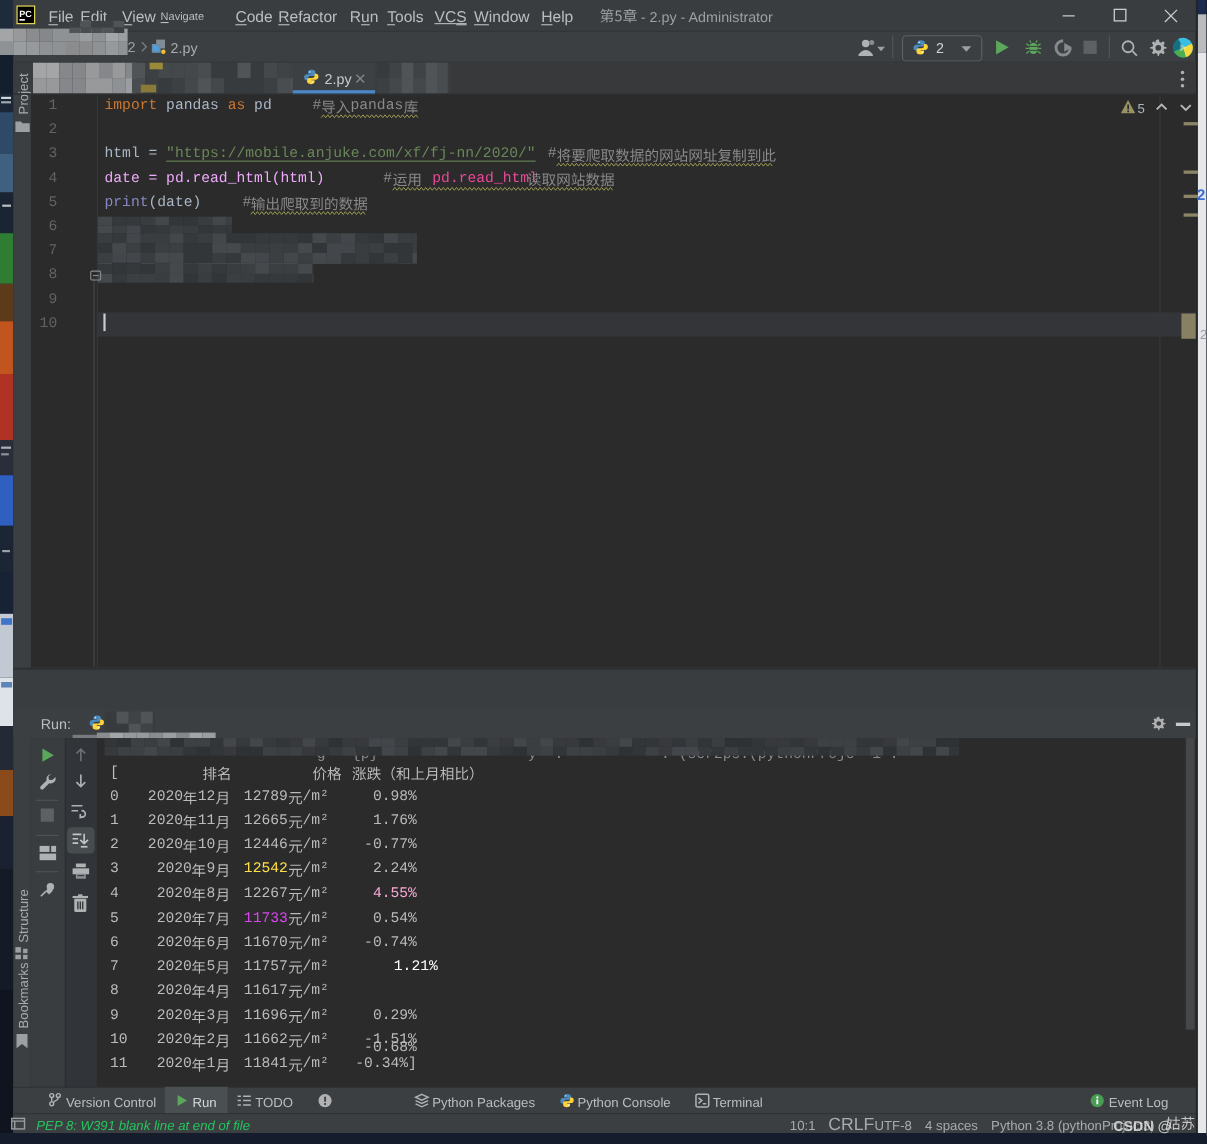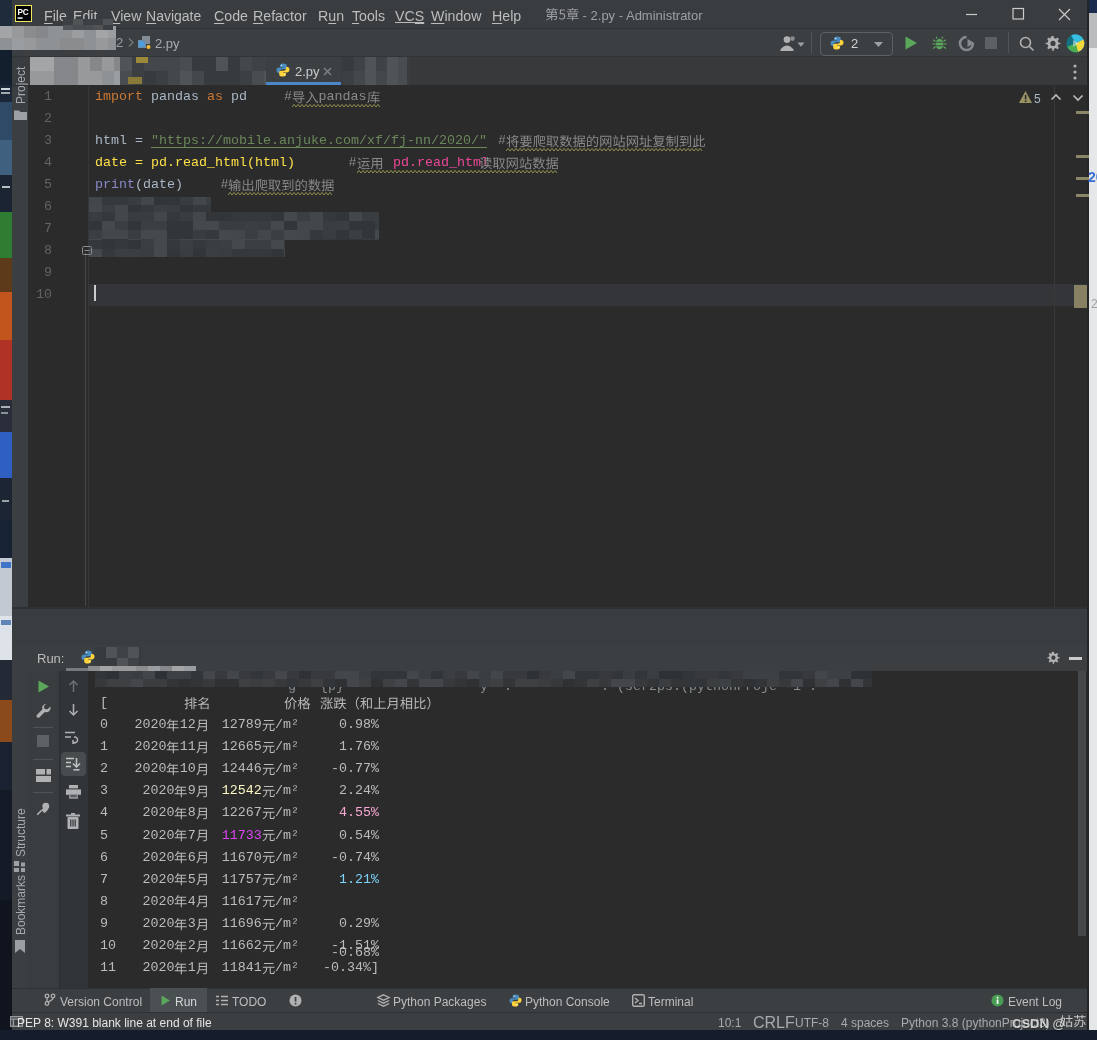--- a/index.html
+++ b/index.html
@@ -52,21 +52,21 @@
     <div class="a" style="left:12px;top:0px;width:1075px;height:1030px;background:#3C3F41;"></div>
     <div class="a" style="left:12px;top:0px;width:1075px;height:28px;background:#3A3D3F;"></div>
     <svg class="a" style="left:15px;top:5px" width="17" height="17" viewBox="0 0 17 17">
 <rect x="0.5" y="0.5" width="16" height="16" fill="#000" stroke="#f3ea5c" stroke-width="1"></rect>
 <text x="2.4" y="10" font-family="Liberation Sans" font-size="8.2" font-weight="bold" fill="#fff">PC</text>
 <rect x="2.6" y="12.3" width="5" height="1.5" fill="#fff"></rect>
     </svg>
     <span class="a sans" style="left:44px;top:6.5px;color:#BBBDBF;font-size:14.2px;line-height:18px;"><u>F</u>ile</span>
     <span class="a sans" style="left:73px;top:6.5px;color:#BBBDBF;font-size:14.2px;line-height:18px;"><u>E</u>dit</span>
     <span class="a sans" style="left:111px;top:6.5px;color:#BBBDBF;font-size:14.2px;line-height:18px;"><u>V</u>iew</span>
-    <span class="a sans" style="left:146px;top:6.5px;color:#BBBDBF;font-size:14px;line-height:18px;"><u>N</u>avigate</span>
+    <span class="a sans" style="left:146px;top:6.5px;color:#BBBDBF;font-size:10px;line-height:18px;"><u>N</u>avigate</span>
     <span class="a sans" style="left:214px;top:6.5px;color:#BBBDBF;font-size:14.2px;line-height:18px;"><u>C</u>ode</span>
     <span class="a sans" style="left:253px;top:6.5px;color:#BBBDBF;font-size:14.2px;line-height:18px;"><u>R</u>efactor</span>
     <span class="a sans" style="left:318px;top:6.5px;color:#BBBDBF;font-size:14.2px;line-height:18px;">R<u>u</u>n</span>
     <span class="a sans" style="left:352px;top:6.5px;color:#BBBDBF;font-size:14.2px;line-height:18px;"><u>T</u>ools</span>
     <span class="a sans" style="left:395px;top:6.5px;color:#BBBDBF;font-size:14.2px;line-height:18px;text-decoration:underline;">VC<u>S</u></span>
     <span class="a sans" style="left:431px;top:6.5px;color:#BBBDBF;font-size:14.2px;line-height:18px;"><u>W</u>indow</span>
     <span class="a sans" style="left:492px;top:6.5px;color:#BBBDBF;font-size:14.2px;line-height:18px;"><u>H</u>elp</span>
     <svg class="a" style="left:545.0px;top:6.6px" width="34.5" height="15.9" viewBox="0 -12.42 34.5 15.93" fill="#9DA0A3">
       <path transform="translate(0.0,0) scale(0.01350,-0.01350)" d="M168 401C160 329 145 240 131 180H398C315 93 188 17 70 -22C87 -36 108 -63 119 -81C238 -34 369 51 457 151V-80H531V180H821C811 89 800 50 786 36C778 29 768 28 750 28C732 27 685 28 636 33C647 14 656 -15 657 -36C709 -39 758 -39 783 -37C812 -35 830 -29 847 -12C873 13 886 74 900 214C901 224 902 244 902 244H531V337H868V558H131V494H457V401ZM231 337H457V244H217ZM531 494H795V401H531ZM212 845C177 749 117 658 46 598C65 589 95 572 109 561C147 597 184 643 216 696H271C292 656 312 607 321 575L387 599C380 624 364 662 346 696H507V754H249C261 778 272 803 281 828ZM598 845C572 753 525 665 464 607C483 598 515 579 530 568C561 602 591 646 617 696H685C718 657 749 607 763 574L828 602C816 628 793 664 767 696H947V754H644C654 778 663 803 670 828Z"></path>
       <path transform="translate(13.5,0) scale(0.01350,-0.01350)" d="M262 -13C385 -13 502 78 502 238C502 400 402 472 281 472C237 472 204 461 171 443L190 655H466V733H110L86 391L135 360C177 388 208 403 257 403C349 403 409 341 409 236C409 129 340 63 253 63C168 63 114 102 73 144L27 84C77 35 147 -13 262 -13Z"></path>
@@ -320,21 +320,21 @@
       <path transform="translate(119.7,0) scale(0.01330,-0.01330)" d="M194 536C239 481 288 416 333 352C295 245 242 155 172 88C188 79 218 57 230 46C291 110 340 191 379 285C411 238 438 194 457 157L506 206C482 249 447 303 407 360C435 443 456 534 472 632L403 640C392 565 377 494 358 428C319 480 279 532 240 578ZM483 535C529 480 577 415 620 350C580 240 526 148 452 80C469 71 498 49 511 38C575 103 625 184 664 280C699 224 728 171 747 127L799 171C776 224 738 290 693 358C720 440 740 531 755 630L687 638C676 564 662 494 644 428C608 479 570 529 532 574ZM88 780V-78H164V708H840V20C840 2 833 -3 814 -4C795 -5 729 -6 663 -3C674 -23 687 -57 692 -77C782 -78 837 -76 869 -64C902 -52 915 -28 915 20V780Z"></path>
       <path transform="translate(133.0,0) scale(0.01330,-0.01330)" d="M434 621V28H312V-44H962V28H731V421H947V494H731V833H655V28H508V621ZM34 163 62 89C156 127 279 179 393 229L380 295L252 245V528H383V599H252V827H182V599H45V528H182V218C126 196 75 177 34 163Z"></path>
       <path transform="translate(146.3,0) scale(0.01330,-0.01330)" d="M288 442H753V374H288ZM288 559H753V493H288ZM213 614V319H325C268 243 180 173 93 127C109 115 135 90 147 78C187 102 229 132 269 166C311 123 362 85 422 54C301 18 165 -3 33 -13C45 -30 58 -61 62 -80C214 -65 372 -36 508 15C628 -32 769 -60 920 -72C930 -53 947 -23 963 -6C830 2 705 21 596 52C688 97 766 155 818 228L771 259L759 255H358C375 275 391 296 405 317L399 319H831V614ZM267 840C220 741 134 649 48 590C63 576 86 545 96 530C148 570 201 622 246 680H902V743H292C308 768 323 793 335 819ZM700 197C650 151 583 113 505 83C430 113 367 151 320 197Z"></path>
       <path transform="translate(159.6,0) scale(0.01330,-0.01330)" d="M676 748V194H747V748ZM854 830V23C854 7 849 2 834 2C815 1 759 1 700 3C710 -20 721 -55 725 -76C800 -76 855 -74 885 -62C916 -48 928 -26 928 24V830ZM142 816C121 719 87 619 41 552C60 545 93 532 108 524C125 553 142 588 158 627H289V522H45V453H289V351H91V2H159V283H289V-79H361V283H500V78C500 67 497 64 486 64C475 63 442 63 400 65C409 46 418 19 421 -1C476 -1 515 0 538 11C563 23 569 42 569 76V351H361V453H604V522H361V627H565V696H361V836H289V696H183C194 730 204 766 212 802Z"></path>
       <path transform="translate(172.9,0) scale(0.01330,-0.01330)" d="M641 754V148H711V754ZM839 824V37C839 20 834 15 817 15C800 14 745 14 686 16C698 -4 710 -38 714 -59C787 -59 840 -57 871 -44C901 -32 912 -10 912 37V824ZM62 42 79 -30C211 -4 401 32 579 67L575 133L365 94V251H565V318H365V425H294V318H97V251H294V82ZM119 439C143 450 180 454 493 484C507 461 519 440 528 422L585 460C556 517 490 608 434 675L379 643C404 613 430 577 454 543L198 521C239 575 280 642 314 708H585V774H71V708H230C198 637 157 573 142 554C125 530 110 513 94 510C103 490 114 455 119 439Z"></path>
       <path transform="translate(186.2,0) scale(0.01330,-0.01330)" d="M44 13 58 -67C184 -42 366 -9 536 23L531 98L388 72V459H531V531H388V840H312V58L199 39V637H125V26ZM581 840V90C581 -19 607 -47 699 -47C719 -47 831 -47 852 -47C941 -47 962 9 971 170C949 175 919 189 899 204C894 61 888 25 846 25C822 25 728 25 709 25C666 25 660 35 660 88V399C757 446 860 504 937 561L875 622C823 575 742 520 660 475V840Z"></path>
     </svg>
     <svg class="a" style="left:506.0px;top:147.5px" width="196" height="4" fill="none" stroke="#9C9C54" stroke-width="0.9">
       <path d="M0 3 l2 -2.6 l2 2.6 l2 -2.6 l2 2.6 l2 -2.6 l2 2.6 l2 -2.6 l2 2.6 l2 -2.6 l2 2.6 l2 -2.6 l2 2.6 l2 -2.6 l2 2.6 l2 -2.6 l2 2.6 l2 -2.6 l2 2.6 l2 -2.6 l2 2.6 l2 -2.6 l2 2.6 l2 -2.6 l2 2.6 l2 -2.6 l2 2.6 l2 -2.6 l2 2.6 l2 -2.6 l2 2.6 l2 -2.6 l2 2.6 l2 -2.6 l2 2.6 l2 -2.6 l2 2.6 l2 -2.6 l2 2.6 l2 -2.6 l2 2.6 l2 -2.6 l2 2.6 l2 -2.6 l2 2.6 l2 -2.6 l2 2.6 l2 -2.6 l2 2.6 l2 -2.6 l2 2.6 l2 -2.6 l2 2.6 l2 -2.6 l2 2.6 l2 -2.6 l2 2.6 l2 -2.6 l2 2.6 l2 -2.6 l2 2.6 l2 -2.6 l2 2.6 l2 -2.6 l2 2.6 l2 -2.6 l2 2.6 l2 -2.6 l2 2.6 l2 -2.6 l2 2.6 l2 -2.6 l2 2.6 l2 -2.6 l2 2.6 l2 -2.6 l2 2.6 l2 -2.6 l2 2.6 l2 -2.6 l2 2.6 l2 -2.6 l2 2.6 l2 -2.6 l2 2.6 l2 -2.6 l2 2.6 l2 -2.6 l2 2.6 l2 -2.6 l2 2.6 l2 -2.6 l2 2.6 l2 -2.6 l2 2.6 l2 -2.6 l2 2.6 l2 -2.6 l2 2.6"></path>
     </svg>
-    <span class="a mono" style="left:95.0px;top:152.0px;color:#fde047;">date = pd.read_html(html)</span>
+    <span class="a mono" style="left:95.0px;top:152.0px;color:#f0abfc;">date = pd.read_html(html)</span>
     <span class="a mono" style="left:348.5px;top:152.0px;color:#8A8A8A;">#</span>
     <svg class="a" style="left:356.5px;top:155.6px" width="26.6" height="15.7" viewBox="0 -12.24 26.6 15.69" fill="#8A8A8A">
       <path transform="translate(0.0,0) scale(0.01330,-0.01330)" d="M380 777V706H884V777ZM68 738C127 697 206 639 245 604L297 658C256 693 175 748 118 786ZM375 119C405 132 449 136 825 169L864 93L931 128C892 204 812 335 750 432L688 403C720 352 756 291 789 234L459 209C512 286 565 384 606 478H955V549H314V478H516C478 377 422 280 404 253C383 221 367 198 349 195C358 174 371 135 375 119ZM252 490H42V420H179V101C136 82 86 38 37 -15L90 -84C139 -18 189 42 222 42C245 42 280 9 320 -16C391 -59 474 -71 597 -71C705 -71 876 -66 944 -61C945 -39 957 0 967 21C864 10 713 2 599 2C488 2 403 9 336 51C297 75 273 95 252 105Z"></path>
       <path transform="translate(13.3,0) scale(0.01330,-0.01330)" d="M153 770V407C153 266 143 89 32 -36C49 -45 79 -70 90 -85C167 0 201 115 216 227H467V-71H543V227H813V22C813 4 806 -2 786 -3C767 -4 699 -5 629 -2C639 -22 651 -55 655 -74C749 -75 807 -74 841 -62C875 -50 887 -27 887 22V770ZM227 698H467V537H227ZM813 698V537H543V698ZM227 466H467V298H223C226 336 227 373 227 407ZM813 466V298H543V466Z"></path>
     </svg>
     <span class="a mono" style="left:393px;top:152.0px;color:#ec4899;">pd.read_html</span>
     <svg class="a" style="left:479.1px;top:155.6px" width="79.8" height="15.7" viewBox="0 -12.24 79.8 15.69" fill="#8A8A8A">
       <path transform="translate(0.0,0) scale(0.01330,-0.01330)" d="M443 452C496 424 558 382 588 351L624 394C593 424 529 464 478 490ZM370 361C424 333 487 288 518 256L554 300C524 332 459 374 406 400ZM683 105C765 51 863 -30 911 -83L959 -34C910 19 809 96 728 148ZM105 768C159 722 226 657 259 615L310 670C277 711 207 773 153 817ZM367 593V528H851C837 485 821 441 807 410L867 394C890 442 916 517 937 584L889 596L877 593H685V683H894V747H685V840H611V747H404V683H611V593ZM639 489V371C639 333 637 293 626 251H346V185H601C562 108 484 33 330 -26C345 -40 367 -67 375 -85C560 -11 644 86 682 185H946V251H701C709 292 711 331 711 369V489ZM40 526V454H188V89C188 40 158 7 141 -7C153 -19 173 -45 181 -60V-59C195 -39 221 -16 377 113C368 127 355 156 348 176L258 104V526Z"></path>
       <path transform="translate(13.3,0) scale(0.01330,-0.01330)" d="M850 656C826 508 784 379 730 271C679 382 645 513 623 656ZM506 728V656H556C584 480 625 323 688 196C628 100 557 26 479 -23C496 -37 517 -62 528 -80C602 -29 670 38 727 123C777 42 839 -24 915 -73C927 -54 950 -27 967 -14C886 34 821 104 770 192C847 329 903 503 929 718L883 730L870 728ZM38 130 55 58 356 110V-78H429V123L518 140L514 204L429 190V725H502V793H48V725H115V141ZM187 725H356V585H187ZM187 520H356V375H187ZM187 309H356V178L187 152Z"></path>
       <path transform="translate(26.6,0) scale(0.01330,-0.01330)" d="M194 536C239 481 288 416 333 352C295 245 242 155 172 88C188 79 218 57 230 46C291 110 340 191 379 285C411 238 438 194 457 157L506 206C482 249 447 303 407 360C435 443 456 534 472 632L403 640C392 565 377 494 358 428C319 480 279 532 240 578ZM483 535C529 480 577 415 620 350C580 240 526 148 452 80C469 71 498 49 511 38C575 103 625 184 664 280C699 224 728 171 747 127L799 171C776 224 738 290 693 358C720 440 740 531 755 630L687 638C676 564 662 494 644 428C608 479 570 529 532 574ZM88 780V-78H164V708H840V20C840 2 833 -3 814 -4C795 -5 729 -6 663 -3C674 -23 687 -57 692 -77C782 -78 837 -76 869 -64C902 -52 915 -28 915 20V780Z"></path>
@@ -838,21 +838,21 @@
     <span class="a mono" style="left:331.0px;top:758.2px;color:#BBBBBB;">-0.77%</span>
     <span class="a mono" style="left:100.0px;top:780.3px;color:#BBBBBB;">3</span>
     <span class="a mono" style="left:142.4px;top:780.3px;color:#BBBBBB;">2020</span>
     <svg class="a" style="left:174.4px;top:783.9px" width="13.3" height="15.7" viewBox="0 -12.24 13.3 15.69" fill="#BBBBBB">
       <path transform="translate(0.0,0) scale(0.01330,-0.01330)" d="M48 223V151H512V-80H589V151H954V223H589V422H884V493H589V647H907V719H307C324 753 339 788 353 824L277 844C229 708 146 578 50 496C69 485 101 460 115 448C169 500 222 569 268 647H512V493H213V223ZM288 223V422H512V223Z"></path>
     </svg>
     <span class="a mono" style="left:187.7px;top:780.3px;color:#BBBBBB;">9</span>
     <svg class="a" style="left:195.7px;top:783.9px" width="13.3" height="15.7" viewBox="0 -12.24 13.3 15.69" fill="#BBBBBB">
       <path transform="translate(0.0,0) scale(0.01330,-0.01330)" d="M207 787V479C207 318 191 115 29 -27C46 -37 75 -65 86 -81C184 5 234 118 259 232H742V32C742 10 735 3 711 2C688 1 607 0 524 3C537 -18 551 -53 556 -76C663 -76 730 -75 769 -61C806 -48 821 -23 821 31V787ZM283 714H742V546H283ZM283 475H742V305H272C280 364 283 422 283 475Z"></path>
     </svg>
-    <span class="a mono" style="left:221.7px;top:780.3px;color:#fef9c3;">12542</span>
+    <span class="a mono" style="left:221.7px;top:780.3px;color:#fde047;">12542</span>
     <svg class="a" style="left:261.7px;top:783.9px" width="13.3" height="15.7" viewBox="0 -12.24 13.3 15.69" fill="#BBBBBB">
       <path transform="translate(0.0,0) scale(0.01330,-0.01330)" d="M147 762V690H857V762ZM59 482V408H314C299 221 262 62 48 -19C65 -33 87 -60 95 -77C328 16 376 193 394 408H583V50C583 -37 607 -62 697 -62C716 -62 822 -62 842 -62C929 -62 949 -15 958 157C937 162 905 176 887 190C884 36 877 9 836 9C812 9 724 9 706 9C667 9 659 15 659 51V408H942V482Z"></path>
     </svg>
     <span class="a mono" style="left:275.0px;top:780.3px;color:#BBBBBB;">/m²</span>
     <span class="a mono" style="left:339.0px;top:780.3px;color:#BBBBBB;">2.24%</span>
     <span class="a mono" style="left:100.0px;top:802.4px;color:#BBBBBB;">4</span>
     <span class="a mono" style="left:142.4px;top:802.4px;color:#BBBBBB;">2020</span>
     <svg class="a" style="left:174.4px;top:806.0px" width="13.3" height="15.7" viewBox="0 -12.24 13.3 15.69" fill="#BBBBBB">
       <path transform="translate(0.0,0) scale(0.01330,-0.01330)" d="M48 223V151H512V-80H589V151H954V223H589V422H884V493H589V647H907V719H307C324 753 339 788 353 824L277 844C229 708 146 578 50 496C69 485 101 460 115 448C169 500 222 569 268 647H512V493H213V223ZM288 223V422H512V223Z"></path>
     </svg>
@@ -903,21 +903,21 @@
     </svg>
     <span class="a mono" style="left:187.7px;top:868.7px;color:#BBBBBB;">5</span>
     <svg class="a" style="left:195.7px;top:872.3px" width="13.3" height="15.7" viewBox="0 -12.24 13.3 15.69" fill="#BBBBBB">
       <path transform="translate(0.0,0) scale(0.01330,-0.01330)" d="M207 787V479C207 318 191 115 29 -27C46 -37 75 -65 86 -81C184 5 234 118 259 232H742V32C742 10 735 3 711 2C688 1 607 0 524 3C537 -18 551 -53 556 -76C663 -76 730 -75 769 -61C806 -48 821 -23 821 31V787ZM283 714H742V546H283ZM283 475H742V305H272C280 364 283 422 283 475Z"></path>
     </svg>
     <span class="a mono" style="left:221.7px;top:868.7px;color:#BBBBBB;">11757</span>
     <svg class="a" style="left:261.7px;top:872.3px" width="13.3" height="15.7" viewBox="0 -12.24 13.3 15.69" fill="#BBBBBB">
       <path transform="translate(0.0,0) scale(0.01330,-0.01330)" d="M147 762V690H857V762ZM59 482V408H314C299 221 262 62 48 -19C65 -33 87 -60 95 -77C328 16 376 193 394 408H583V50C583 -37 607 -62 697 -62C716 -62 822 -62 842 -62C929 -62 949 -15 958 157C937 162 905 176 887 190C884 36 877 9 836 9C812 9 724 9 706 9C667 9 659 15 659 51V408H942V482Z"></path>
     </svg>
     <span class="a mono" style="left:275.0px;top:868.7px;color:#BBBBBB;">/m²</span>
-    <span class="a mono" style="left:339.0px;top:868.7px;color:#7dd3fc;">1.21%</span>
+    <span class="a mono" style="left:358px;top:868.7px;color:#ffffff;">1.21%</span>
     <span class="a mono" style="left:100.0px;top:890.8px;color:#BBBBBB;">8</span>
     <span class="a mono" style="left:142.4px;top:890.8px;color:#BBBBBB;">2020</span>
     <svg class="a" style="left:174.4px;top:894.4px" width="13.3" height="15.7" viewBox="0 -12.24 13.3 15.69" fill="#BBBBBB">
       <path transform="translate(0.0,0) scale(0.01330,-0.01330)" d="M48 223V151H512V-80H589V151H954V223H589V422H884V493H589V647H907V719H307C324 753 339 788 353 824L277 844C229 708 146 578 50 496C69 485 101 460 115 448C169 500 222 569 268 647H512V493H213V223ZM288 223V422H512V223Z"></path>
     </svg>
     <span class="a mono" style="left:187.7px;top:890.8px;color:#BBBBBB;">4</span>
     <svg class="a" style="left:195.7px;top:894.4px" width="13.3" height="15.7" viewBox="0 -12.24 13.3 15.69" fill="#BBBBBB">
       <path transform="translate(0.0,0) scale(0.01330,-0.01330)" d="M207 787V479C207 318 191 115 29 -27C46 -37 75 -65 86 -81C184 5 234 118 259 232H742V32C742 10 735 3 711 2C688 1 607 0 524 3C537 -18 551 -53 556 -76C663 -76 730 -75 769 -61C806 -48 821 -23 821 31V787ZM283 714H742V546H283ZM283 475H742V305H272C280 364 283 422 283 475Z"></path>
     </svg>
     <span class="a mono" style="left:221.7px;top:890.8px;color:#BBBBBB;">11617</span>
@@ -1018,21 +1018,21 @@
       <rect x="5.7" y="5.5" width="1.7" height="4.4" fill="#fff"></rect>
       <rect x="5.7" y="2.8" width="1.7" height="1.7" fill="#fff"></rect>
     </svg>
     <span class="a sans" style="left:1008.0px;top:994.0px;color:#BBBDBF;font-size:12px;">Event Log</span>
     <div class="a" style="left:12px;top:1012px;width:1075px;height:1px;background:#2E3133;"></div>
     <div class="a" style="left:12px;top:1013px;width:1075px;height:17px;background:#3C3F41;"></div>
     <svg class="a" style="left:10px;top:1016px" width="13" height="11" fill="none" stroke="#9a9da0" stroke-width="1.3">
       <rect x="0.7" y="0.7" width="11.6" height="9.6"></rect>
       <path d="M0.7 3.2 L12.3 3.2 M3.4 3.2 L3.4 10.3"></path>
     </svg>
-    <span class="a sans" style="left:17px;top:1015.0px;color:#e5e5e5;font-size:12px;">PEP 8: W391 blank line at end of file</span>
+    <span class="a sans" style="left:33.0px;top:1015.0px;color:#22c55e;font-size:12px;font-style:italic;">PEP 8: W391 blank line at end of file</span>
     <span class="a sans" style="left:718.0px;top:1015.0px;color:#A7ABAE;font-size:12px;">10:1</span>
     <span class="a sans" style="left:753.0px;top:1015.0px;color:#A7ABAE;font-size:16px;">CRLF</span>
     <span class="a sans" style="left:795.0px;top:1015.0px;color:#A7ABAE;font-size:12px;">UTF-8</span>
     <span class="a sans" style="left:841.0px;top:1015.0px;color:#A7ABAE;font-size:12px;">4 spaces</span>
     <span class="a sans" style="left:901.0px;top:1015.0px;color:#A7ABAE;font-size:12px;">Python 3.8 (pythonProject3)</span>
     <span class="a sans" style="left:1012.0px;top:1015.5px;color:#E9E9E9;font-size:13px;font-weight:bold;text-shadow:0 1px 2px rgba(0,0,0,0.55);opacity:0.8;">CSDN @</span>
     <svg class="a" style="left:1060.0px;top:1013.9px" width="26.4" height="15.6" viewBox="0 -12.14 26.4 15.58" fill="#E9E9E9" opacity="0.8">
       <path transform="translate(0.0,0) scale(0.01320,-0.01320)" d="M472 341V-80H546V-26H842V-72H919V341H728V549H956V621H728V837H653V621H433V549H653V341ZM546 44V271H842V44ZM315 563C303 428 278 316 241 226C207 258 171 288 137 317C155 386 175 473 192 563ZM56 293C105 253 158 204 207 156C163 77 107 20 39 -16C55 -30 74 -58 85 -77C156 -35 214 23 261 100C297 61 328 24 350 -8L404 49C379 85 341 128 297 172C348 286 379 435 390 630L345 637L332 635H204C216 703 226 771 233 832L160 835C154 774 145 705 133 635H46V563H120C100 461 77 363 56 293Z"></path>
       <path transform="translate(13.2,0) scale(0.01320,-0.01320)" d="M213 324C182 256 131 169 72 116L134 77C191 134 241 225 274 294ZM780 303C822 233 868 138 886 79L952 107C932 165 886 257 843 326ZM132 475V403H409C384 215 316 60 76 -21C91 -36 112 -64 120 -81C380 13 456 189 484 403H696C686 136 672 29 650 5C641 -6 631 -8 613 -7C593 -7 543 -7 489 -3C500 -21 509 -51 511 -70C562 -73 614 -74 643 -72C676 -69 698 -61 718 -37C749 1 763 112 776 438C777 449 777 475 777 475H492L499 579H423L417 475ZM637 840V744H362V840H287V744H62V674H287V564H362V674H637V564H712V674H941V744H712V840Z"></path>
     </svg>

